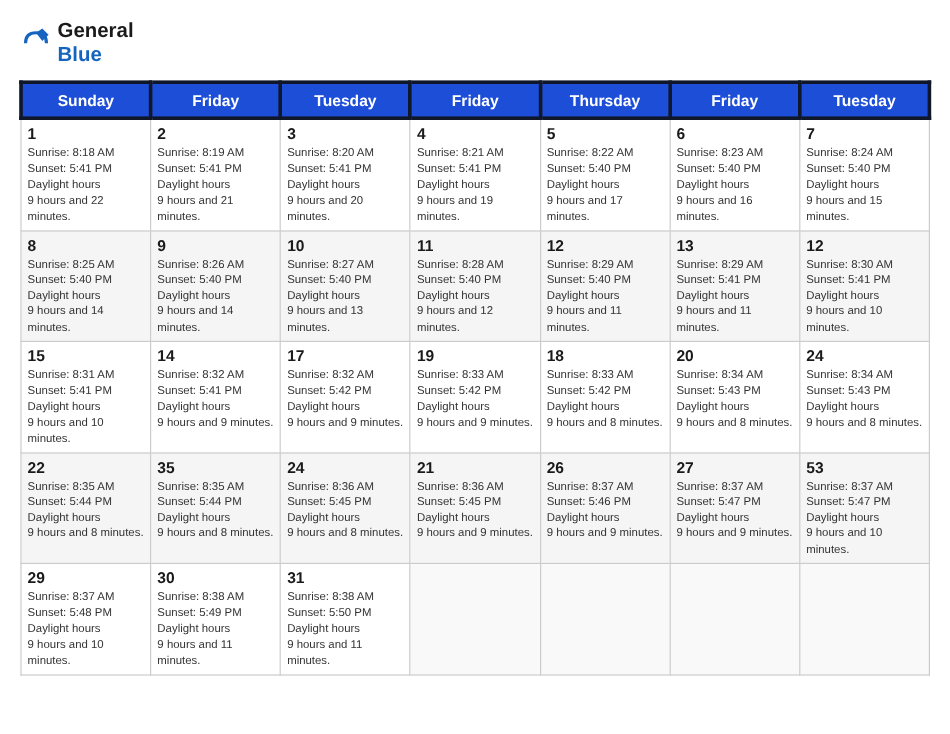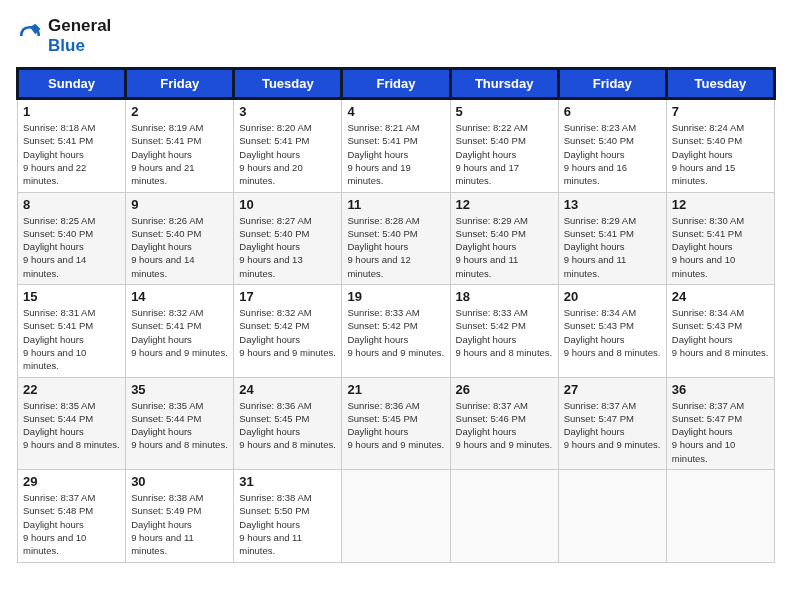--- a/index.html
+++ b/index.html
@@ -222,21 +222,21 @@
       </td>
         <td>
         <span class="day-num">26</span>
         <div class="day-info">Sunrise: 8:37 AM<br>Sunset: 5:46 PM<br>Daylight hours<br>9 hours and 9 minutes.</div>
       </td>
         <td>
         <span class="day-num">27</span>
         <div class="day-info">Sunrise: 8:37 AM<br>Sunset: 5:47 PM<br>Daylight hours<br>9 hours and 9 minutes.</div>
       </td>
         <td>
-        <span class="day-num">36</span>
+        <span class="day-num">53</span>
         <div class="day-info">Sunrise: 8:37 AM<br>Sunset: 5:47 PM<br>Daylight hours<br>9 hours and 10 minutes.</div>
       </td>
       </tr>
       <tr>
         <td>
         <span class="day-num">29</span>
         <div class="day-info">Sunrise: 8:37 AM<br>Sunset: 5:48 PM<br>Daylight hours<br>9 hours and 10 minutes.</div>
       </td>
         <td>
         <span class="day-num">30</span>

